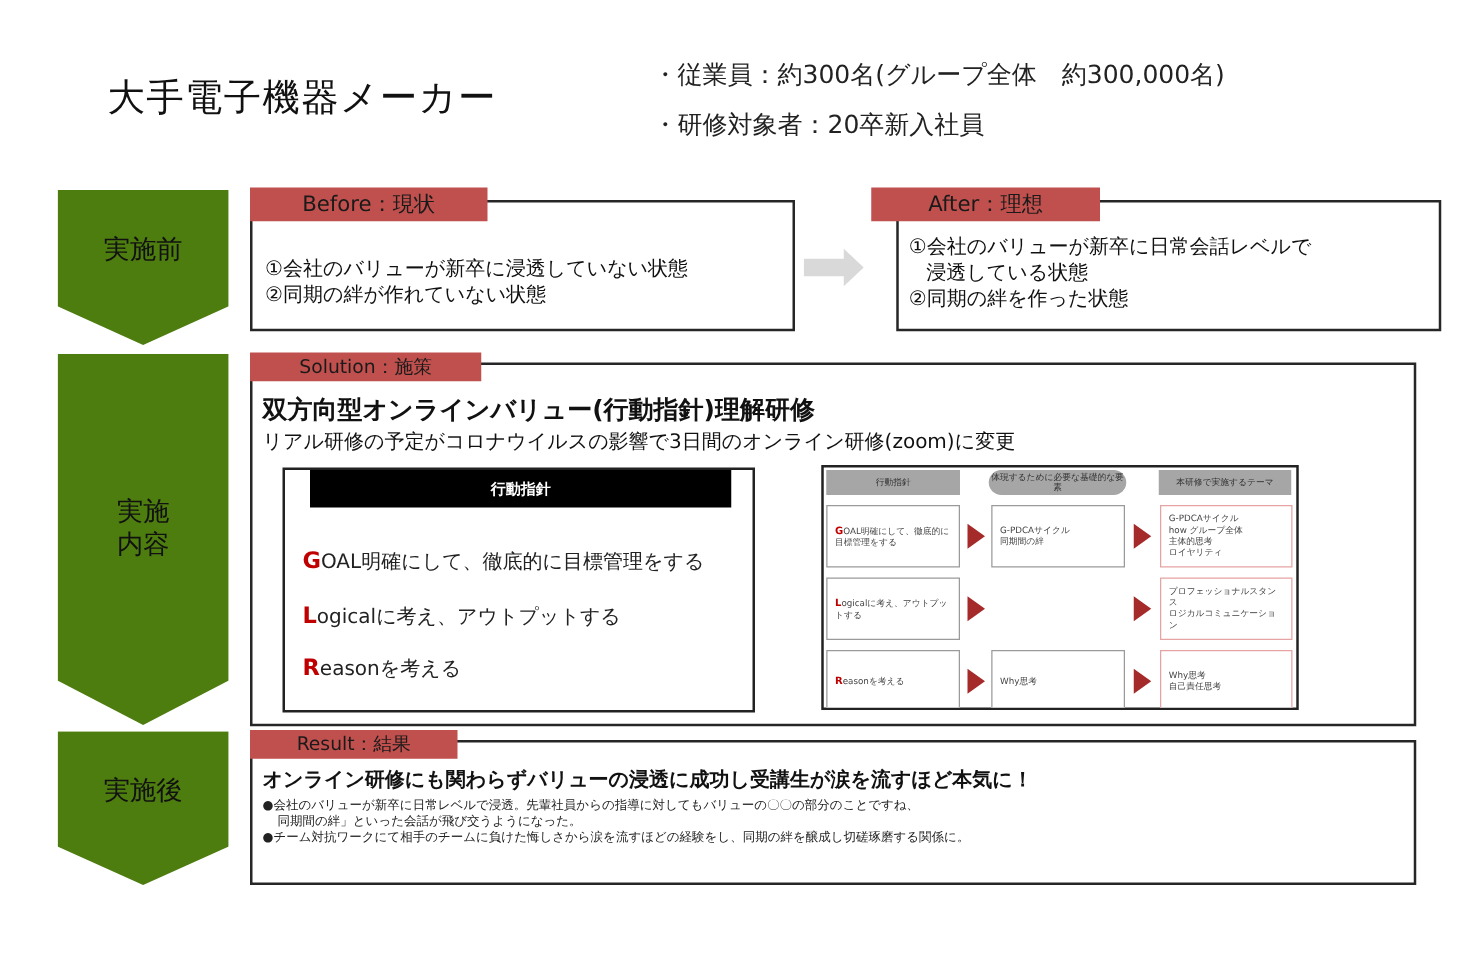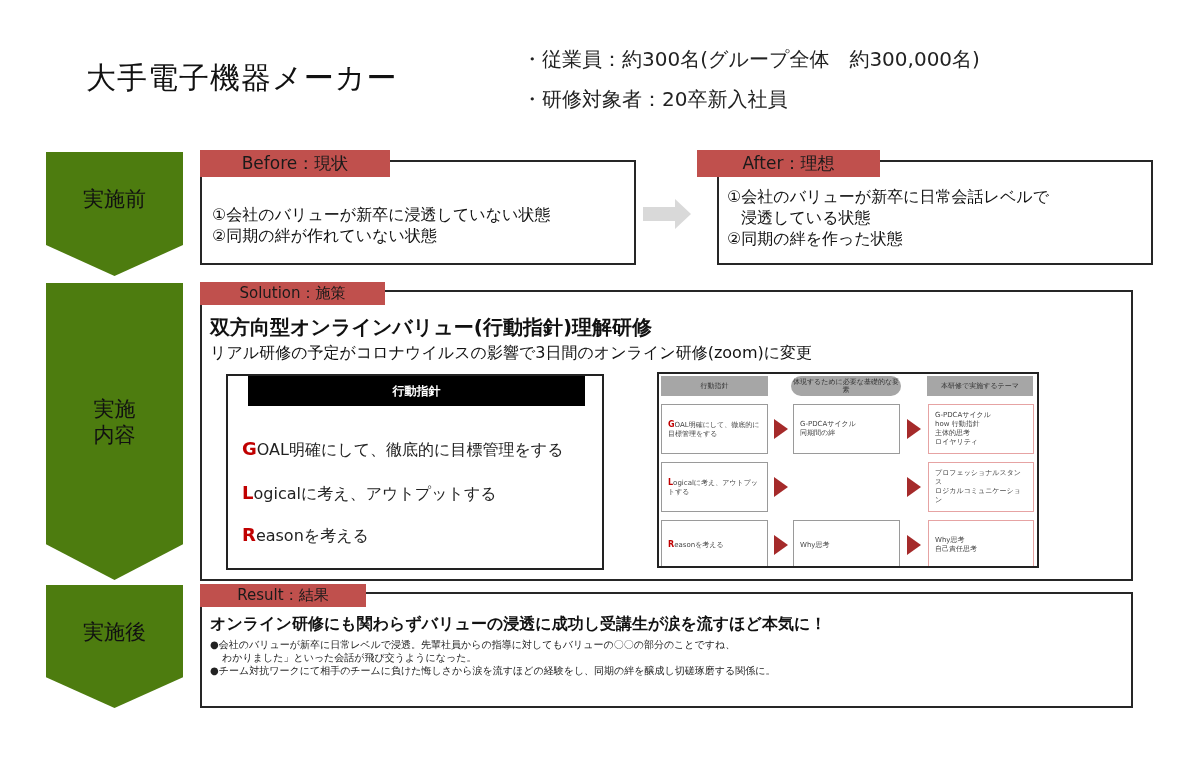--- a/index.html
+++ b/index.html
@@ -136,21 +136,21 @@
     <div class="cell col2 r1">
         <div>
           <div>G-PDCAサイクル</div>
           <div>同期間の絆</div>
         </div>
       </div>
     <div class="tri b r1"></div>
     <div class="cell col3 r1 red">
         <div>
           <div>G-PDCAサイクル</div>
-          <div>how 行動指針</div>
+          <div>how グループ全体</div>
           <div>主体的思考</div>
           <div>ロイヤリティ</div>
         </div>
       </div>
 
     <div class="cell col1 r2">
         <div><span class="cap">L</span><span>ogicalに考え、アウトプットする</span></div>
       </div>
     <div class="tri a r2"></div>
     <div class="tri b r2"></div>
@@ -178,17 +178,17 @@
         </div>
       </div>
   </div>
 </div>
 <div class="tag solution-tag">Solution：施策</div>
 
 <div class="box result-box">
   <div class="result-title">オンライン研修にも関わらずバリューの浸透に成功し受講生が涙を流すほど本気に！</div>
   <div class="result-bullets">
     <div>●会社のバリューが新卒に日常レベルで浸透。先輩社員からの指導に対してもバリューの〇〇の部分のことですね、</div>
-    <div class="cont">わかりました」といった会話が飛び交うようになった。</div>
+    <div class="cont">同期間の絆」といった会話が飛び交うようになった。</div>
     <div>●チーム対抗ワークにて相手のチームに負けた悔しさから涙を流すほどの経験をし、同期の絆を醸成し切磋琢磨する関係に。</div>
   </div>
 </div>
 <div class="tag result-tag">Result：結果</div>
 
 </body></html>

